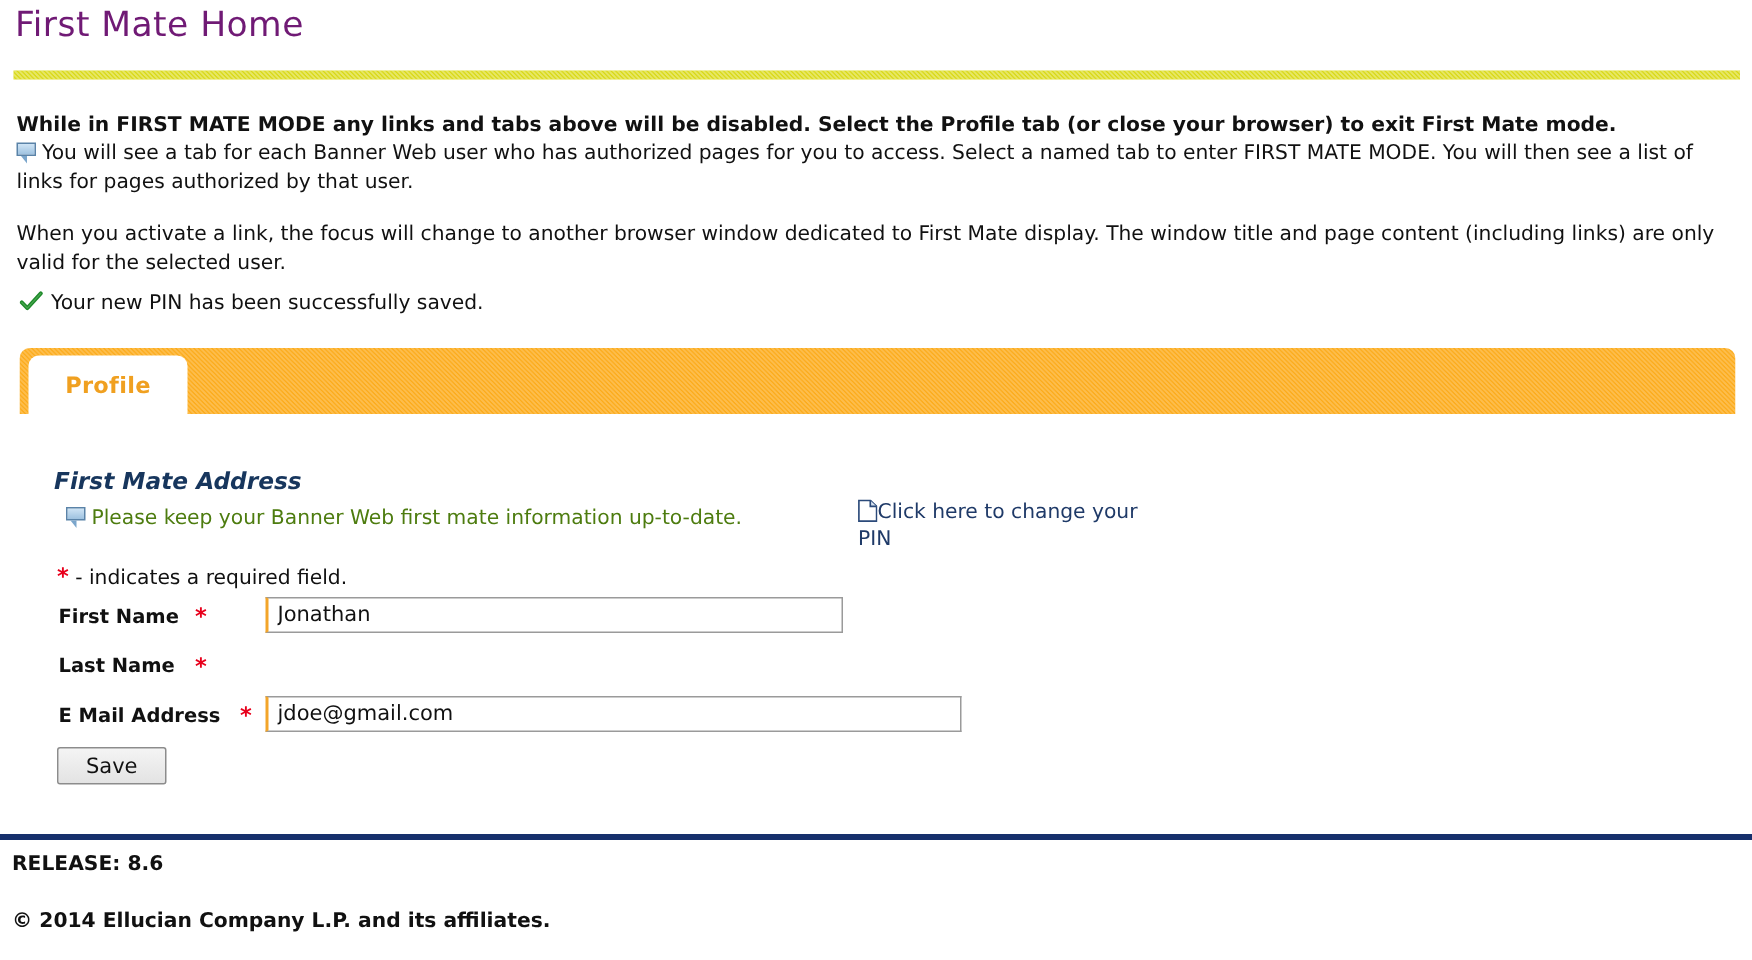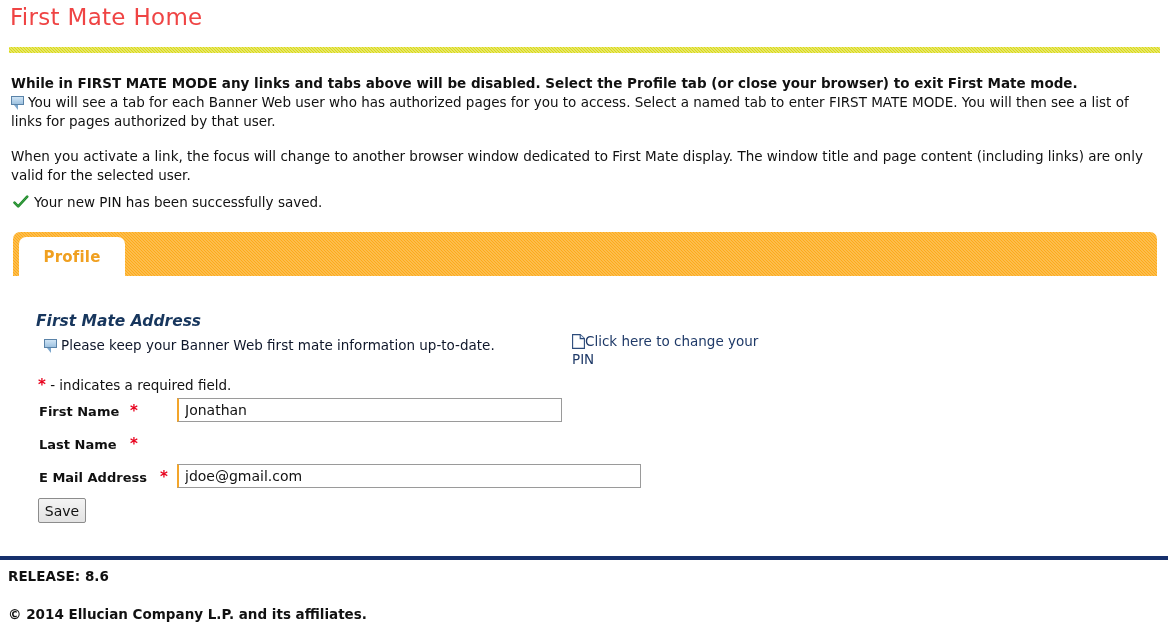--- a/index.html
+++ b/index.html
@@ -19,21 +19,21 @@
   }
 
   
   .page-title {
     position: absolute;
     left: 10px;
     top: 4px;
     font-size: 23px;
     font-weight: normal;
     letter-spacing: 0.3px;
-    color: #ef4444;
+    color: #701a75;
     white-space: nowrap;
   }
 
   
   .yellow-rule {
     position: absolute;
     left: 9px;
     top: 47px;
     width: 1151px;
     height: 6px;
@@ -163,21 +163,21 @@
     font-weight: bold;
     font-style: italic;
     color: #17365d;
     white-space: nowrap;
   }
   .section-note {
     position: absolute;
     left: 44px;
     top: 61px;
     font-size: 13.5px;
-    color: #0f172a;
+    color: #4d7c0f;
     white-space: nowrap;
   }
   .pin-link-wrap {
     position: absolute;
     left: 572px;
     top: 56px;
     width: 210px;
     font-size: 13.5px;
     line-height: 18px;
   }
@@ -258,21 +258,21 @@
   .row-last   .f-input { left: 177px; width: 385px; }
 
   .row-email  .f-label { left: 39px; }
   .row-email  .f-star  { left: 160px; }
   .row-email  .f-input { left: 177px; width: 464px; }
 
   .save-btn {
     position: absolute;
     left: 38px;
     top: 222px;
-    width: 48px;
+    width: 73px;
     height: 25px;
     background: linear-gradient(#f4f4f4, #e3e3e3);
     border: 1px solid #8c8c8c;
     border-radius: 2px;
     font-family: "DejaVu Sans", "Liberation Sans", sans-serif;
     font-size: 14px;
     color: #111;
     cursor: pointer;
     padding: 0;
   }

